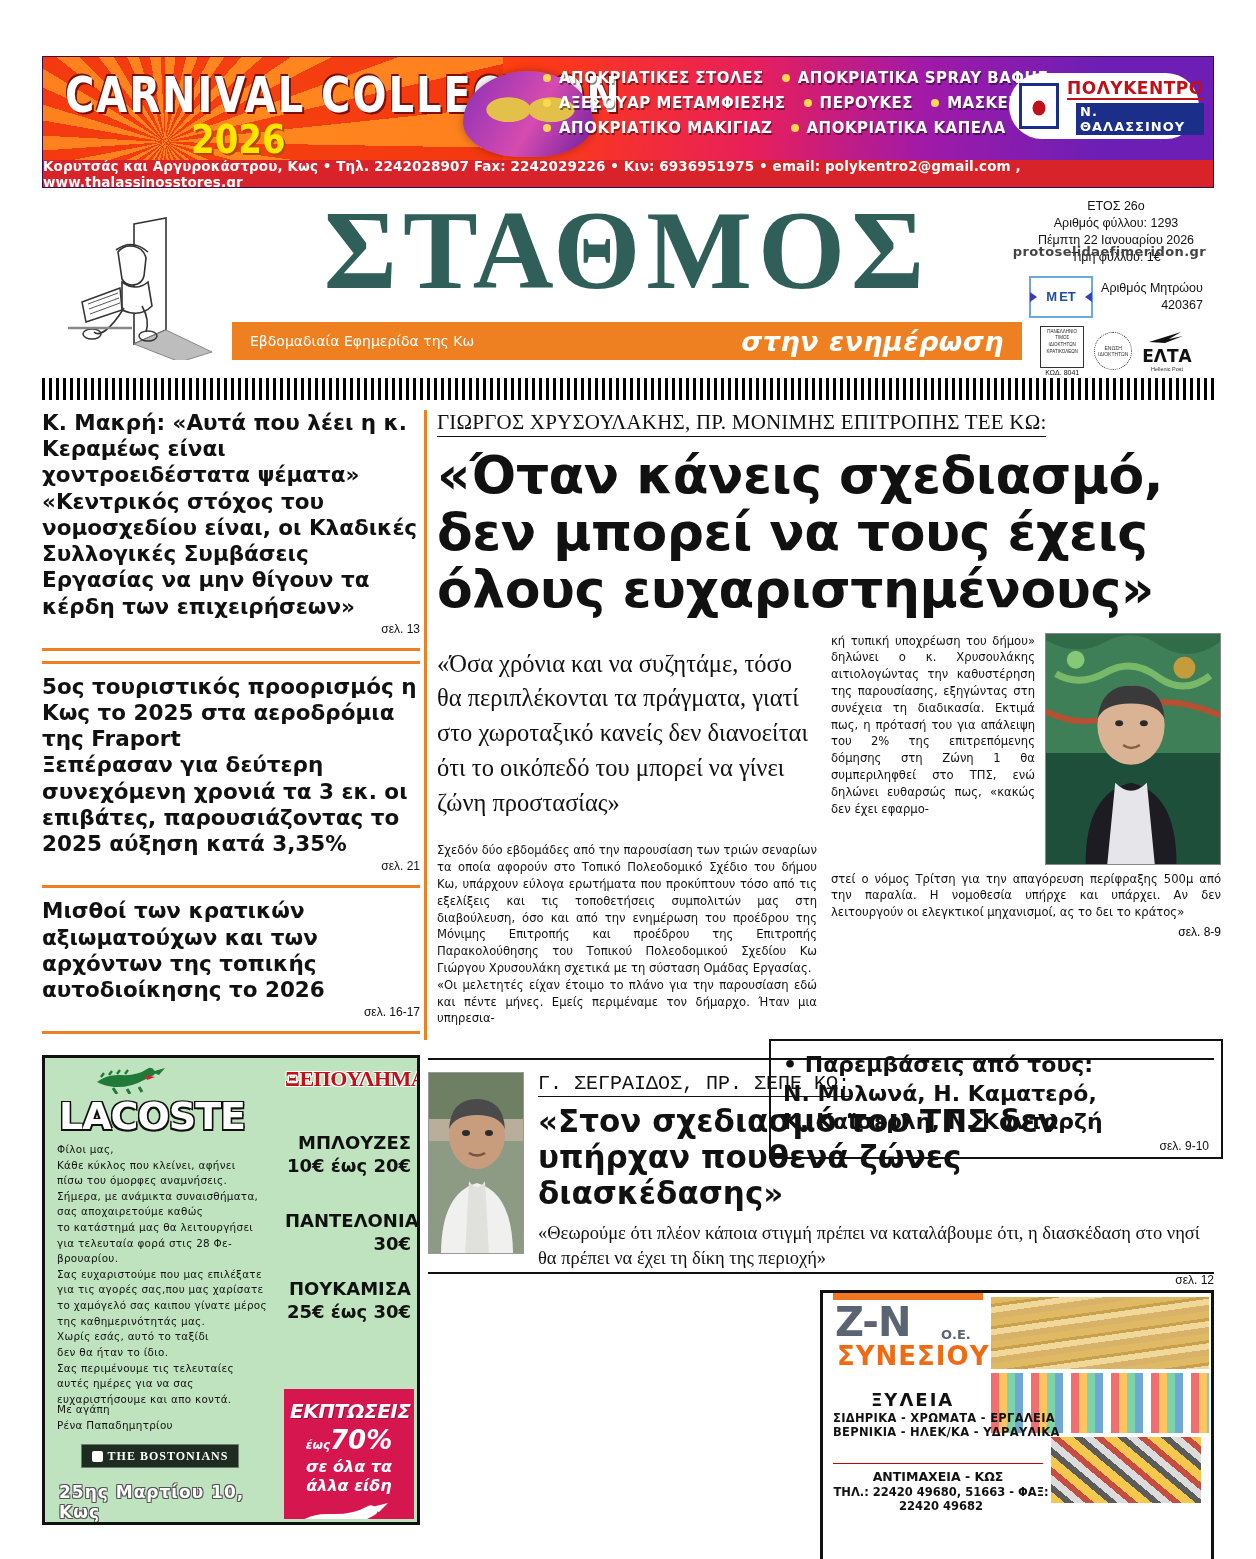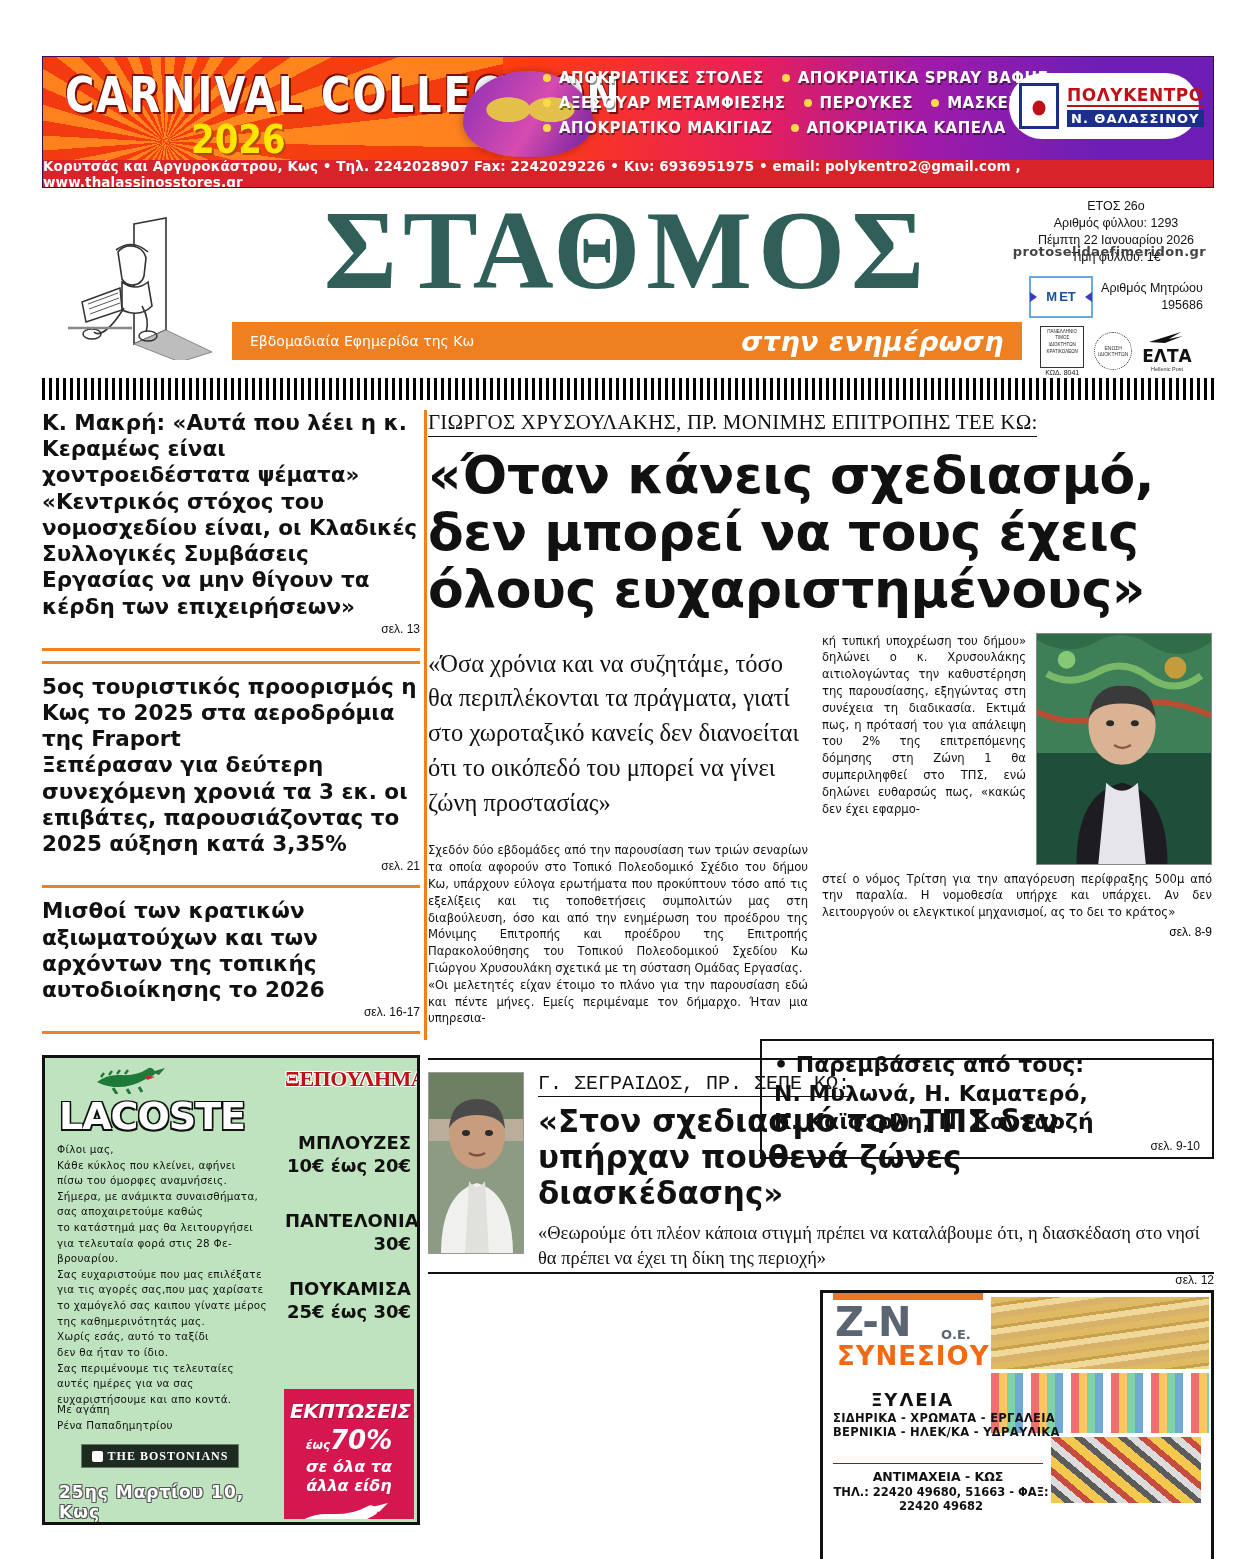--- a/index.html
+++ b/index.html
@@ -69,21 +69,21 @@
     width:40px; height:46px; border:3px solid #1b2f8a; background:#fff;
     position:relative; margin-right:8px; flex:none;
   }
   .logo-square:after {
     content:""; position:absolute; left:50%; top:56%; transform:translate(-50%,-50%);
     width:13px; height:15px; border-radius:50%; background:#c01018;
   }
   .logo-l1 { font-family:"DejaVu Sans", sans-serif; font-weight:700; font-size:17px;
              color:#c01018; letter-spacing:.5px; border-bottom:2px solid #c01018; }
   .logo-l2 { font-family:"DejaVu Sans", sans-serif; font-weight:700; font-size:13px;
-             color:#fff; background:#1b2f8a; letter-spacing:1px; padding:1px 4px; margin-top:3px; }
+             color:#fff; background:#1b2f8a; letter-spacing:1px; padding:1px 4px; margin-top:3px;margin-left:9px; }
   .banner-bottom {
     height:28px; background:#d8232a; color:#fff; display:flex;
     align-items:center; justify-content:center;
     font-family:"DejaVu Sans", sans-serif; font-weight:700; font-size:13.5px;
     letter-spacing:.1px;
   }
 
   
   .masthead { position:absolute; left:42px; top:196px; width:1172px; height:172px; }
   .runner {
@@ -146,21 +146,21 @@
 
   
   .barcode {
     position:absolute; left:42px; top:378px; width:1172px; height:22px;
     background: repeating-linear-gradient(90deg,#000 0 3px, #fff 3px 7px);
   }
 
   
   .col-left { position:absolute; left:42px; top:410px; width:378px; }
   .vrule { position:absolute; left:424px; top:410px; width:3px; height:630px; background:#ef8022; }
-  .col-main { position:absolute; left:428px; top:410px; width:786px; }
+  .col-main { position:absolute; left:437px; top:410px; width:786px; }
 
   .teaser { padding-bottom:4px; }
   .teaser h3 {
     font-family:"DejaVu Sans", sans-serif; font-weight:700;
     font-size:21.5px; line-height:1.22; color:#111;
   }
   .teaser .sub {
     font-family:"DejaVu Sans", sans-serif; font-weight:700;
     font-size:21.5px; line-height:1.22; color:#111;
   }
@@ -485,21 +485,21 @@
       <div class="ln">Πέμπτη 22 Ιανουαρίου 2026</div>
       <div class="ln">Τιμή φύλλου: 1€</div>
 
       <div class="met-row">
         <div class="met-badge">
           <span>Μ</span>
           <span>ΕΤ</span>
         </div>
         <div class="reg-txt">
           <div>Αριθμός Μητρώου</div>
-          <div style="text-align:right">195686</div>
+          <div style="text-align:right">420367</div>
         </div>
       </div>
 
       <div class="marks-row">
         <div style="text-align:center">
           <div class="mark-box">ΠΑΝΕΛΛΗΝΙΟ ΤΙΜΟΣ ΙΔΙΟΚΤΗΤΩΝ ΚΡΑΤΙΚΟΛΕΩΝ</div>
           <div class="mark-code">ΚΩΔ. 8041</div>
         </div>
         <div class="stamp-circle">ΕΝΩΣΗ ΙΔΙΟΚΤΗΤΩΝ</div>
         <div class="elta">

